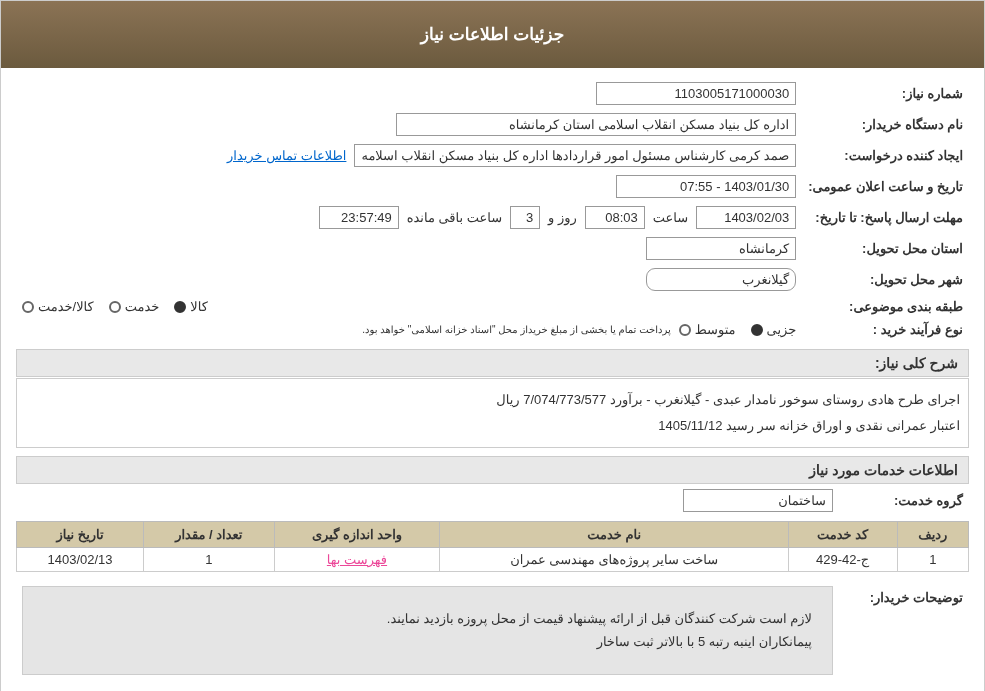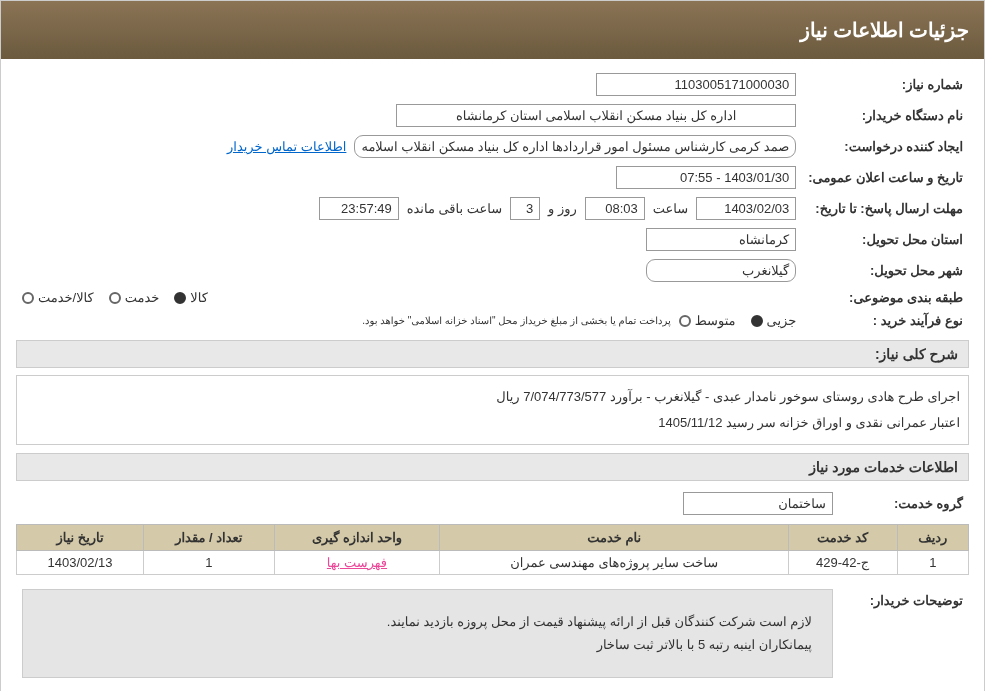--- a/index.html
+++ b/index.html
@@ -12,22 +12,23 @@
     }
     .page-wrapper {
       max-width: 985px;
       margin: 0 auto;
       background: #fff;
       border: 1px solid #ccc;
     }
     .header-bar {
       background: linear-gradient(to bottom, #8B7355, #6B5A3E);
       color: #fff;
-      padding: 17px 15px;
-      font-size: 20px;
+      text-align: center;
+      padding: 23px 15px;
+      font-size: 17px;
       font-weight: bold;
     }
     .content {
       padding: 10px 15px;
     }
     .info-table {
       width: 100%;
       border-collapse: collapse;
       margin-bottom: 8px;
     }
@@ -56,21 +57,21 @@
       color: #0066cc;
       text-decoration: underline;
       cursor: pointer;
     }
     .section-title {
       background: #e8e8e8;
       border: 1px solid #ccc;
       padding: 5px 10px;
       font-weight: bold;
       font-size: 14px;
-      margin: 8px 0 7px 0;
+      margin: 8px 0 1px 0;
       text-align: right;
       color: #333;
     }
     .radio-group {
       display: flex;
       gap: 15px;
       align-items: center;
       justify-content: flex-end;
     }
     .radio-item {
@@ -171,28 +172,28 @@
       <tbody>
           <tr>
         <td class="label-cell">شماره نیاز:</td>
         <td class="value-cell">
           <span class="input-box" style="min-width:200px;">1103005171000030</span>
         </td>
       </tr>
       <tr>
         <td class="label-cell">نام دستگاه خریدار:</td>
         <td class="value-cell">
-          <span class="input-box" style="min-width:400px;text-align:center;">اداره کل بنیاد مسکن انقلاب اسلامی استان کرمانشاه</span>
+          <span class="input-box" style="min-width:400px;">اداره کل بنیاد مسکن انقلاب اسلامی استان کرمانشاه</span>
         </td>
       </tr>
       <tr>
         <td class="label-cell">ایجاد کننده درخواست:</td>
         <td class="value-cell">
           <span class="row-inline">
-            <span class="input-box" style="min-width:350px;border-radius:9px;">صمد کرمی کارشناس مسئول امور قراردادها اداره کل بنیاد مسکن انقلاب اسلامه</span>
+            <span class="input-box" style="min-width:350px;">صمد کرمی کارشناس مسئول امور قراردادها اداره کل بنیاد مسکن انقلاب اسلامه</span>
             <span class="link-blue">اطلاعات تماس خریدار</span>
           </span>
         </td>
       </tr>
       <tr>
         <td class="label-cell">تاریخ و ساعت اعلان عمومی:</td>
         <td class="value-cell">
           <span class="input-box" style="min-width:180px;">1403/01/30 - 07:55</span>
         </td>
       </tr>

